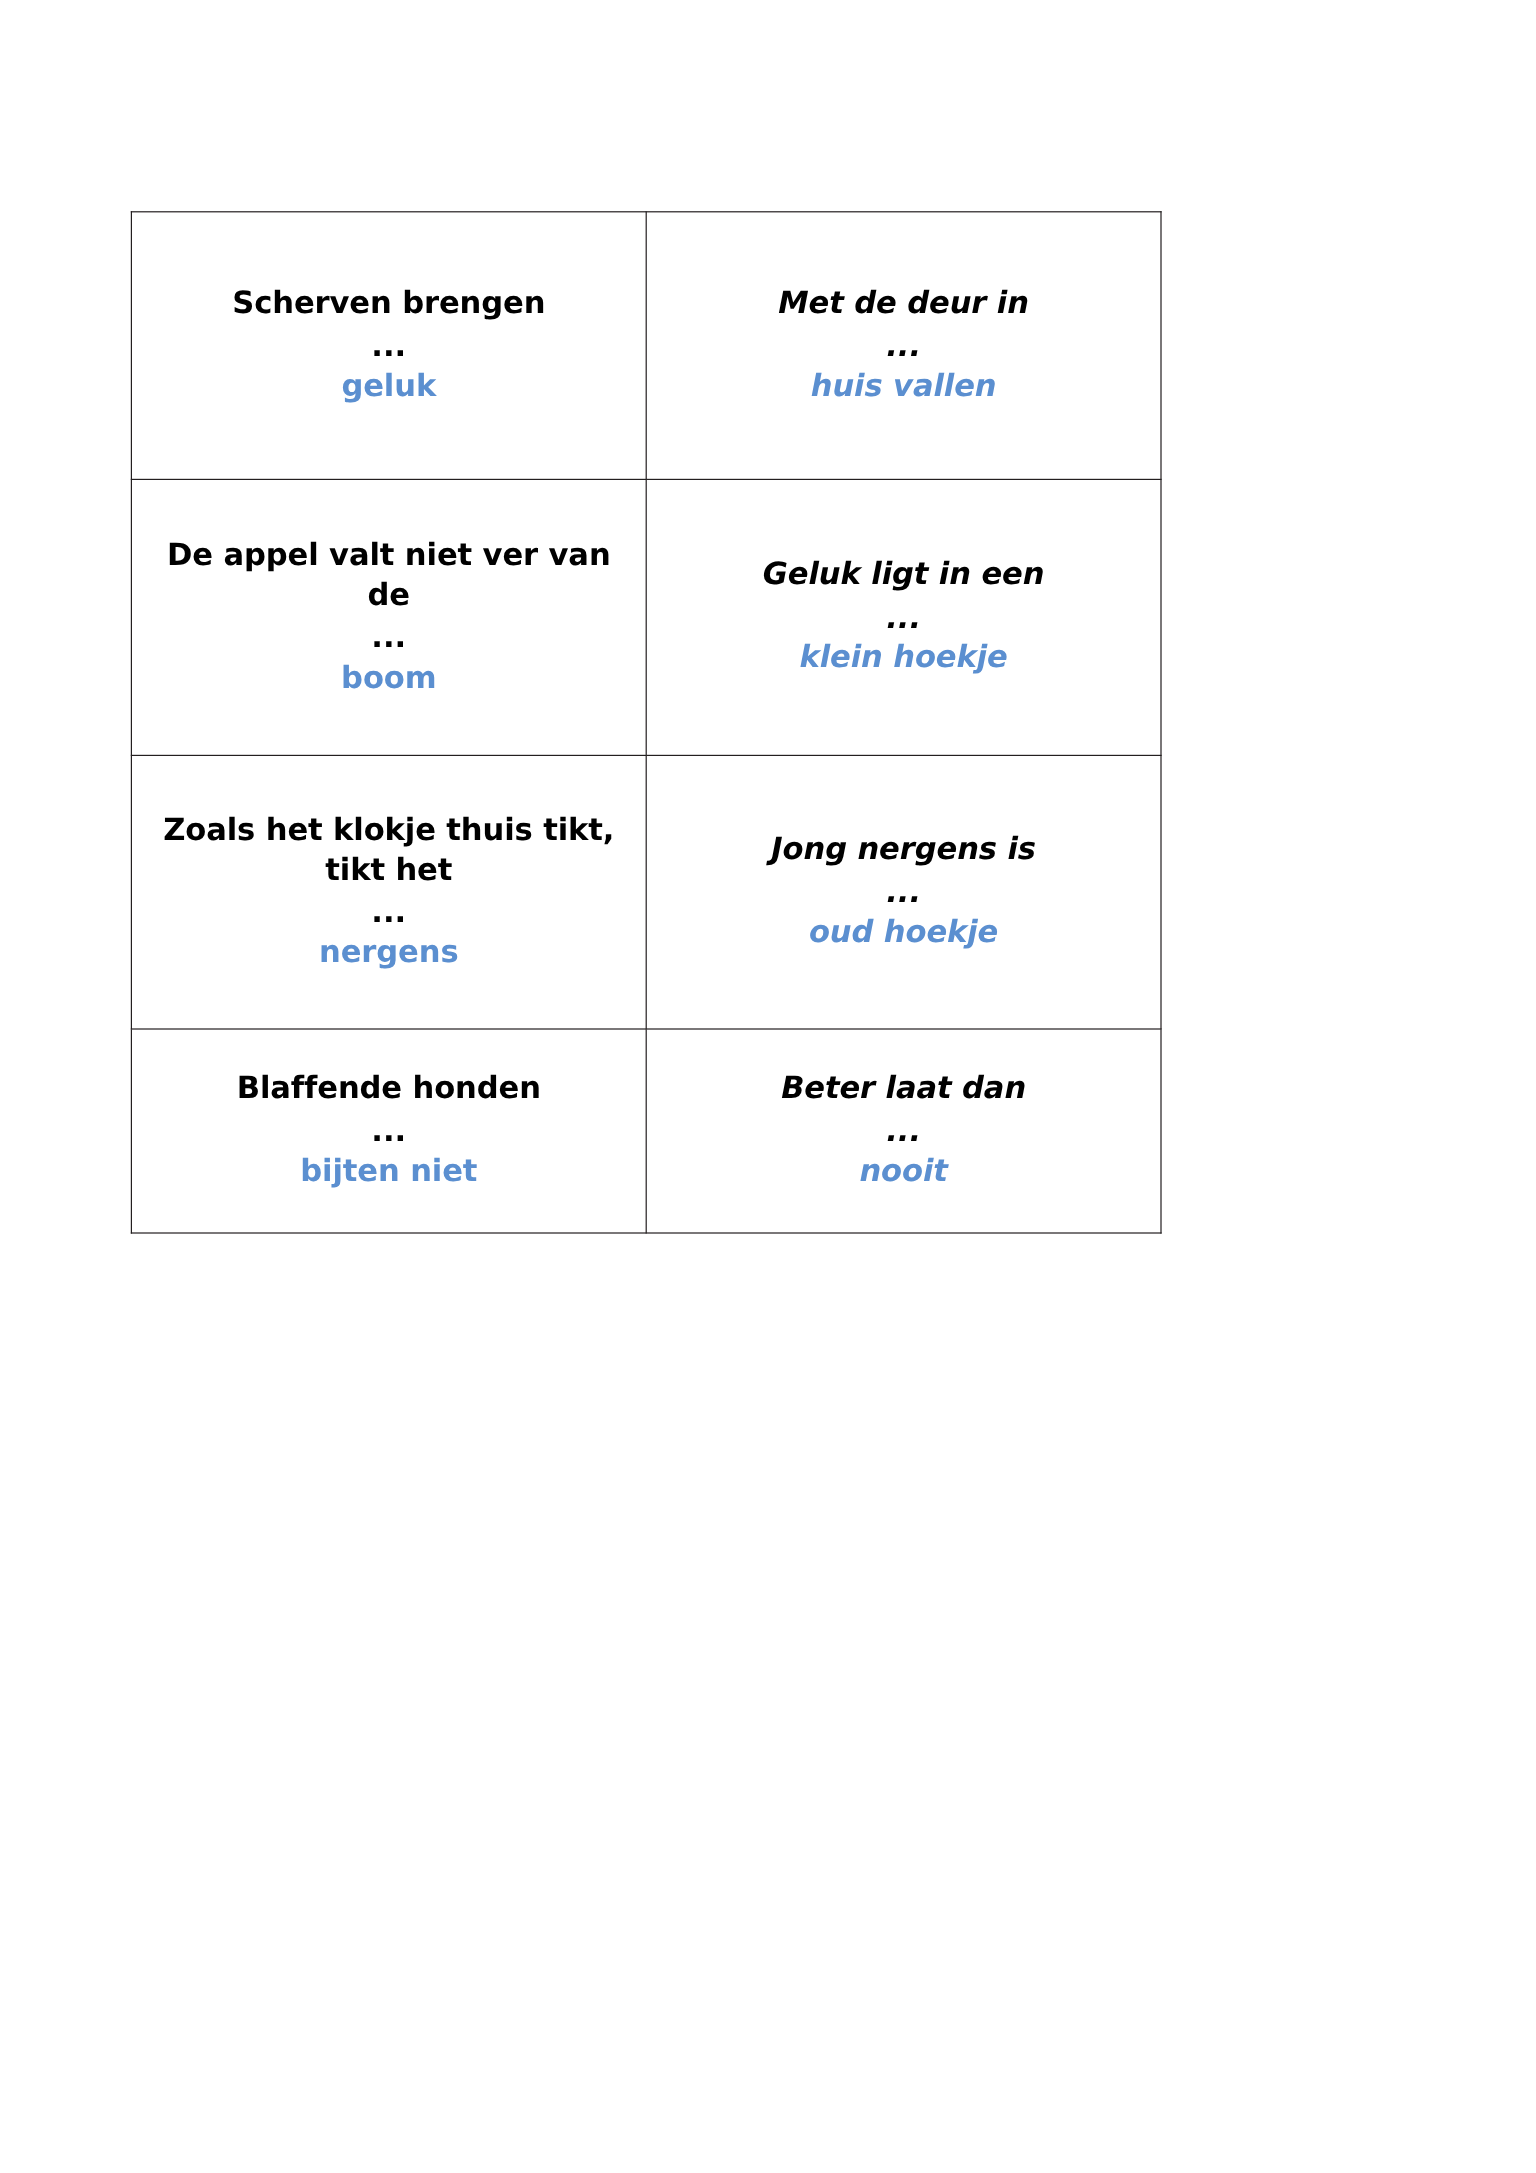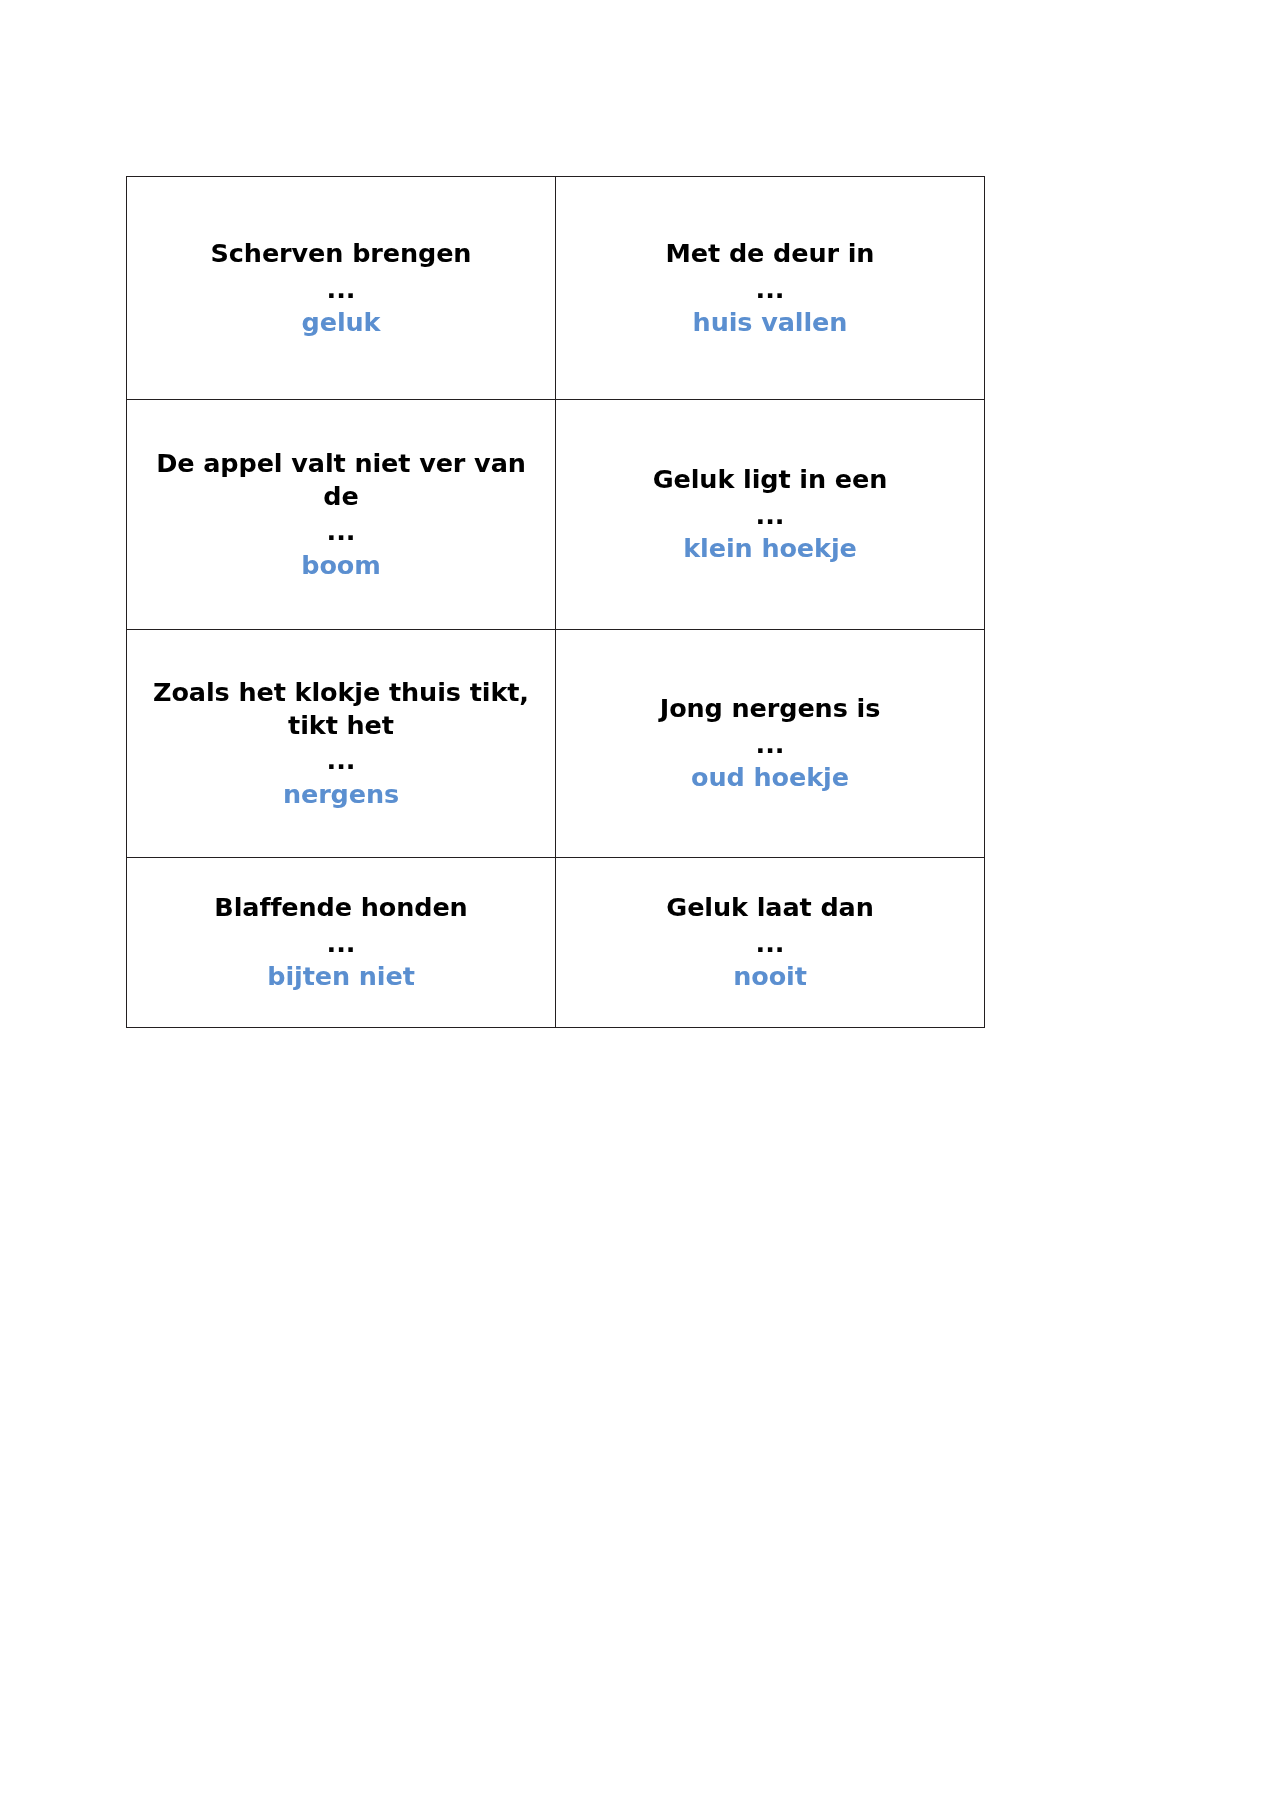--- a/index.html
+++ b/index.html
@@ -17,21 +17,21 @@
   #page {
     position: relative;
     width: 1280px;
     height: 1811px;
     background: #ffffff;
     box-sizing: border-box;
   }
 
   #proverb-table {
     position: absolute;
-    left: 126px;
+    left: 109px;
     top: 176px;
     width: 858px;
     border-collapse: collapse;
     table-layout: fixed;
   }
 
   #proverb-table td {
     border: 1.5px solid #231f20;
     vertical-align: middle;
     text-align: center;
@@ -76,21 +76,21 @@
   }
 
   
   tr.row-0 td { height: 223px; }
   tr.row-1 td { height: 230px; }
   tr.row-2 td { height: 223px; }
   tr.row-3 td { height: 228px; }
   tr.row-4 td { height: 170px; }
 
   td.col-0 { width: 429px; }
-  td.col-1 { width: 429px; }
+  td.col-1 { width: 429px; font-style: italic; }
 </style>
 </head>
 <body>
 
 <div id="page">
 
   <table id="proverb-table">
     <tbody>
 
       <tr class="row-0">
@@ -148,21 +148,21 @@
       <tr class="row-4">
         <td class="col-0">
           <span class="cell-inner">
             <span class="prompt">Blaffende honden</span>
             <span class="ellipsis">...</span>
             <span class="answer">bijten niet</span>
           </span>
         </td>
         <td class="col-1">
           <span class="cell-inner">
-            <span class="prompt">Geluk laat dan</span>
+            <span class="prompt">Beter laat dan</span>
             <span class="ellipsis">...</span>
             <span class="answer">nooit</span>
           </span>
         </td>
       </tr>
 
     </tbody>
   </table>
 
 </div>

